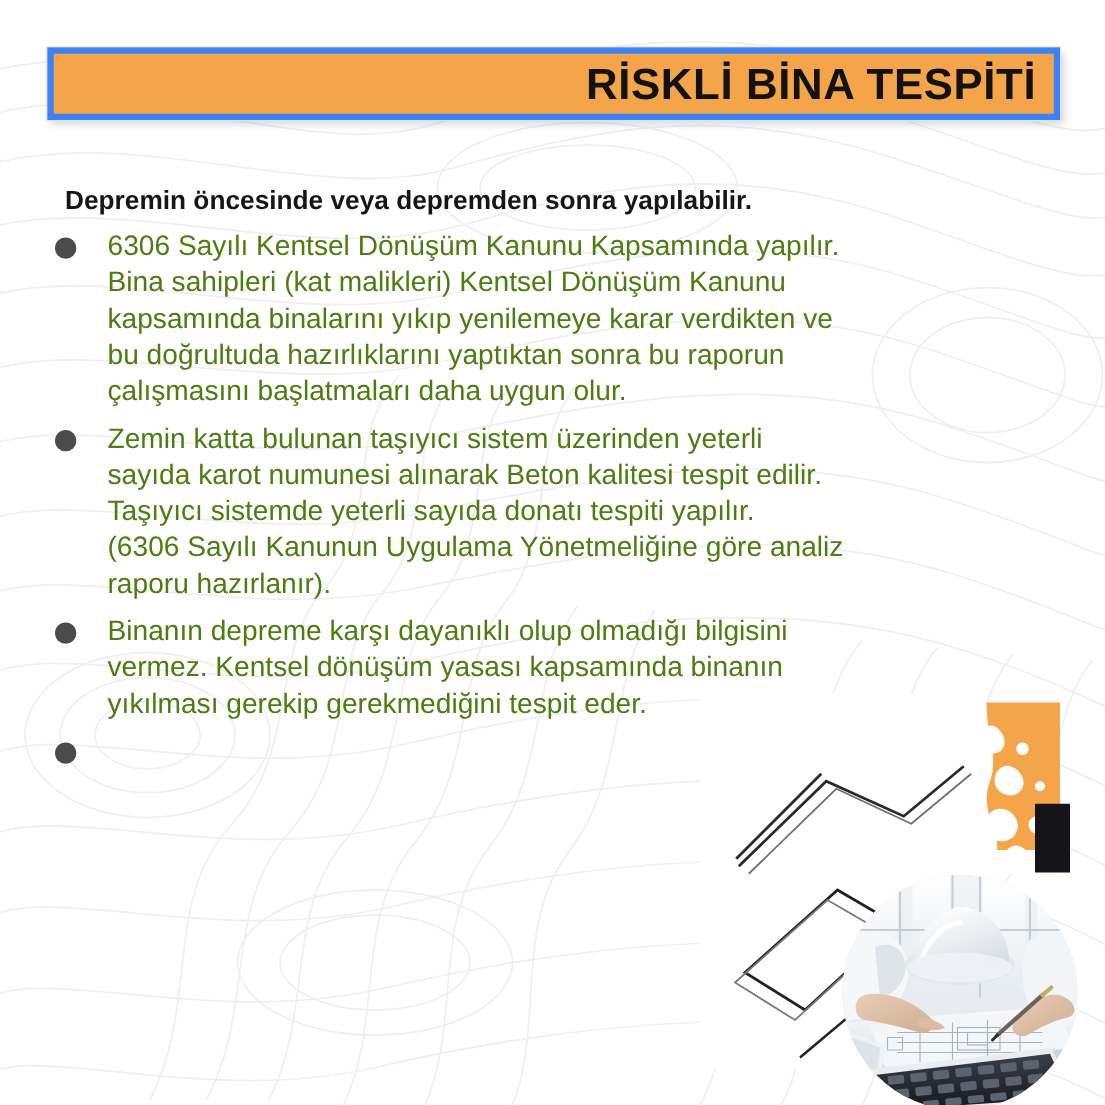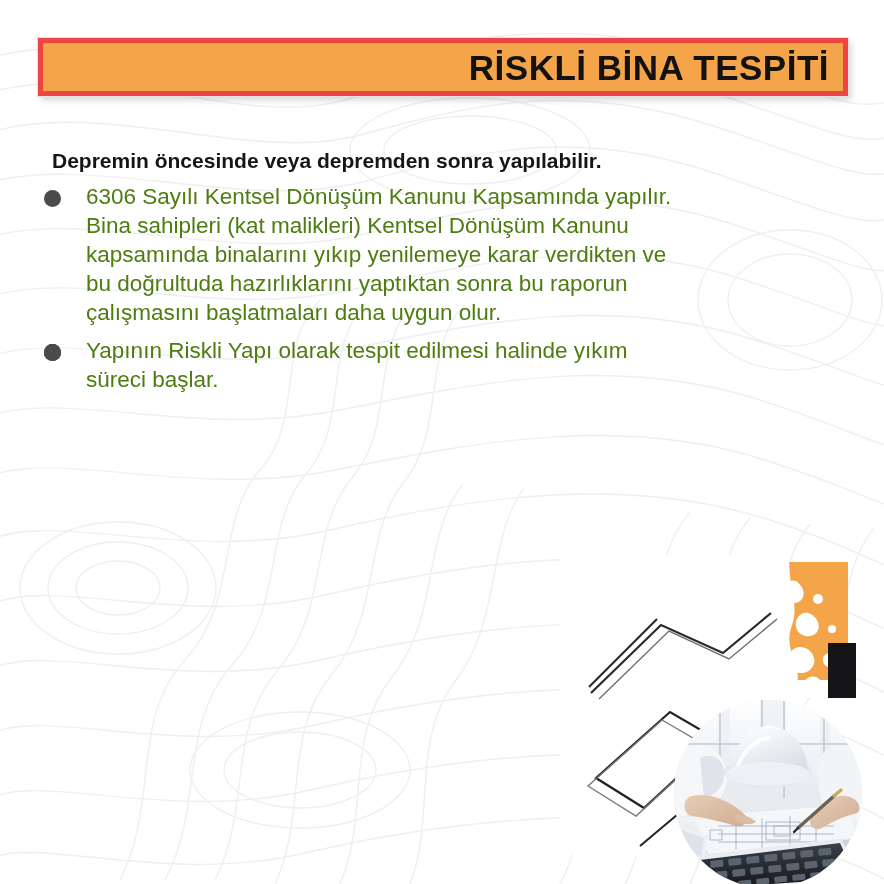--- a/index.html
+++ b/index.html
@@ -37,21 +37,21 @@
   }
 
   
   #title-banner {
     position: absolute;
     left: 38px;
     top: 38px;
     width: 810px;
     height: 58px;
     background: #F5A549;
-    border: 5px solid #ef4444;
+    border: 5px solid #3b82f6;
     box-shadow: 0 0 0 1px #e2e2e4, 3px 4px 6px rgba(120,120,125,0.30);
     z-index: 6;
     display: flex;
     align-items: center;
     justify-content: flex-end;
   }
 
   #title-text {
     font-size: 35px;
     font-weight: bold;
@@ -398,28 +398,34 @@
         <span class="btext">6306 Sayılı Kentsel Dönüşüm Kanunu Kapsamında yapılır.
 Bina sahipleri (kat malikleri) Kentsel Dönüşüm Kanunu
 kapsamında binalarını yıkıp yenilemeye karar verdikten ve
 bu doğrultuda hazırlıklarını yaptıktan sonra bu raporun
 çalışmasını başlatmaları daha uygun olur.</span>
       </li>
 
 
       <li class="bullet-item">
         <span class="dot"></span>
+        <span class="btext">Zemin katta bulunan taşıyıcı sistem üzerinden yeterli
+sayıda karot numunesi alınarak Beton kalitesi tespit edilir.
+Taşıyıcı sistemde yeterli sayıda donatı tespiti yapılır.
+(6306 Sayılı Kanunun Uygulama Yönetmeliğine göre analiz
+raporu hazırlanır).</span>
+      </li>
+
+      <li class="bullet-item">
+        <span class="dot"></span>
+        <span class="btext">Binanın depreme karşı dayanıklı olup olmadığı bilgisini
+vermez. Kentsel dönüşüm yasası kapsamında binanın
+yıkılması gerekip gerekmediğini tespit eder.</span>
       </li>
 
       <li class="bullet-item">
         <span class="dot"></span>
       </li>
 
-      <li class="bullet-item">
-        <span class="dot"></span>
-        <span class="btext">Yapının Riskli Yapı olarak tespit edilmesi halinde yıkım
-süreci başlar.</span>
-      </li>
-
     </ul>
   </div>
 
 </div>
 
 </body></html>

